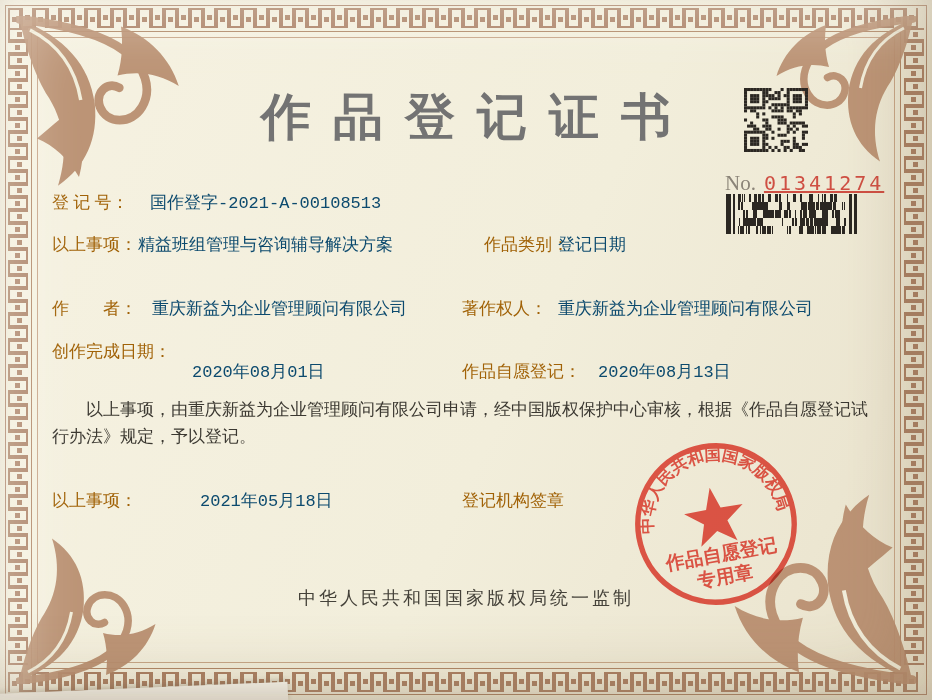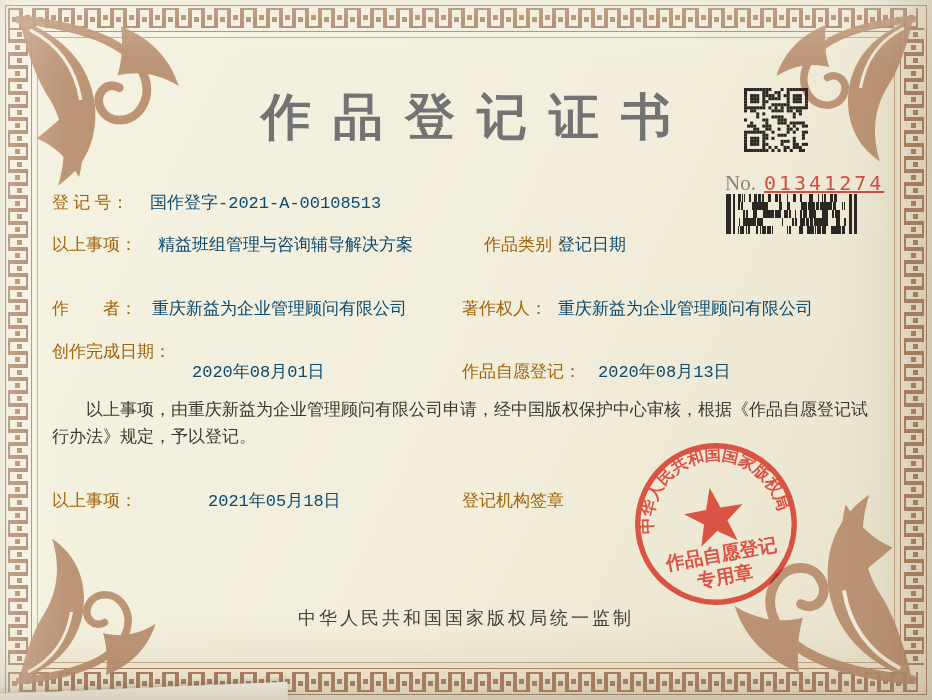--- a/index.html
+++ b/index.html
@@ -33,21 +33,21 @@
   .corner.bl{left:16px;bottom:16px;transform:scaleY(-1);}
   .corner.br{right:16px;bottom:16px;transform:scale(-1,-1);}
   
   .title{position:absolute;left:0;right:0;top:84px;text-align:center;
     font-size:50px;font-weight:bold;letter-spacing:22px;text-indent:22px;color:#737373;font-family:Liberation Mono, monospace;}
   .lab,.val{position:absolute;font-size:17px;white-space:nowrap;}
   .lab{color:#a16207;text-align:right;}
   .val{color:#0c4a6e;font-family:Liberation Mono, monospace;}
   .statement{position:absolute;left:52px;top:396px;width:832px;font-size:17px;
     line-height:27px;text-indent:2em;color:#3b3831;}
-  .footer{position:absolute;left:0;right:0;top:606px;text-align:center;
+  .footer{position:absolute;left:0;right:0;top:586px;text-align:center;
     font-size:18px;letter-spacing:3px;color:#45423a;}
   .serial{position:absolute;left:725px;top:171px;display:flex;align-items:baseline;gap:8px;}
   .serial .no{font-size:21px;color:#8b8478;text-align:center;}
   .serial .num{font-family:"DejaVu Sans Mono","Liberation Mono",monospace;
     font-size:20px;letter-spacing:3px;color:var(--red);text-decoration:underline;}
   .qr{position:absolute;left:744px;top:88px;width:64px;height:64px;}
   .barcode{position:absolute;left:726px;top:194px;width:132px;height:40px;}
   .seal{position:absolute;left:630px;top:438px;width:172px;height:172px;
     transform:rotate(-10deg);opacity:.9;mix-blend-mode:multiply;}
   
@@ -679,38 +679,38 @@
       <rect x="105" y="32" width="3" height="8" fill="#2b2722"></rect>
       <rect x="108" y="32" width="3" height="8" fill="#2b2722"></rect>
       <rect x="111" y="32" width="4" height="8" fill="#2b2722"></rect>
       <rect x="116" y="32" width="3" height="8" fill="#2b2722"></rect>
     </svg></div>
 
 <span class="lab" style="left:52px;top:191px">登 记 号：</span>
 <span class="val" style="left:150px;top:191px">国作登字-2021-A-00108513</span>
 
 <span class="lab" style="left:52px;top:233px">以上事项：</span>
-<span class="val" style="left:158px;top:233px">精益班组管理与咨询辅导解决方案</span>
+<span class="val" style="left:138px;top:233px">精益班组管理与咨询辅导解决方案</span>
 <span class="lab" style="left:484px;top:233px">作品类别：</span>
 <span class="val" style="left:558px;top:233px">登记日期</span>
 
 <span class="lab" style="left:52px;top:297px">作　　者：</span>
 <span class="val" style="left:152px;top:297px">重庆新益为企业管理顾问有限公司</span>
 <span class="lab" style="left:462px;top:297px">著作权人：</span>
 <span class="val" style="left:558px;top:297px">重庆新益为企业管理顾问有限公司</span>
 
 <span class="lab" style="left:52px;top:340px">创作完成日期：</span>
 <span class="val" style="left:192px;top:360px">2020年08月01日</span>
 <span class="lab" style="left:462px;top:360px">作品自愿登记：</span>
 <span class="val" style="left:598px;top:360px">2020年08月13日</span>
 
 <div class="statement">以上事项，由重庆新益为企业管理顾问有限公司申请，经中国版权保护中心审核，根据《作品自愿登记试行办法》规定，予以登记。</div>
 
 <span class="lab" style="left:52px;top:489px">以上事项：</span>
-<span class="val" style="left:208px;top:489px">2021年05月18日</span>
+<span class="val" style="left:200px;top:489px">2021年05月18日</span>
 <span class="lab" style="left:462px;top:489px">登记机构签章</span>
 
 <svg class="seal" viewBox="0 0 220 220">
   <circle cx="110" cy="110" r="100" fill="none" stroke="#e8493e" stroke-width="7"></circle>
   <path id="sealArc" d="M 30 122 A 81 81 0 1 1 190 122" fill="none"></path>
   <text font-size="21" font-weight="bold" fill="#e8493e">
     <textPath href="#sealArc" startOffset="50%" text-anchor="middle">中华人民共和国国家版权局</textPath>
   </text>
   <polygon fill="#e8493e" points="110,63 119.4,90.1 148,90.6 125.2,107.9 133.5,135.4 110,119 86.5,135.4 94.8,107.9 72,90.6 100.6,90.1"></polygon>
   <text x="110" y="157" text-anchor="middle" font-size="24" font-weight="bold" fill="#e8493e">作品自愿登记</text>

